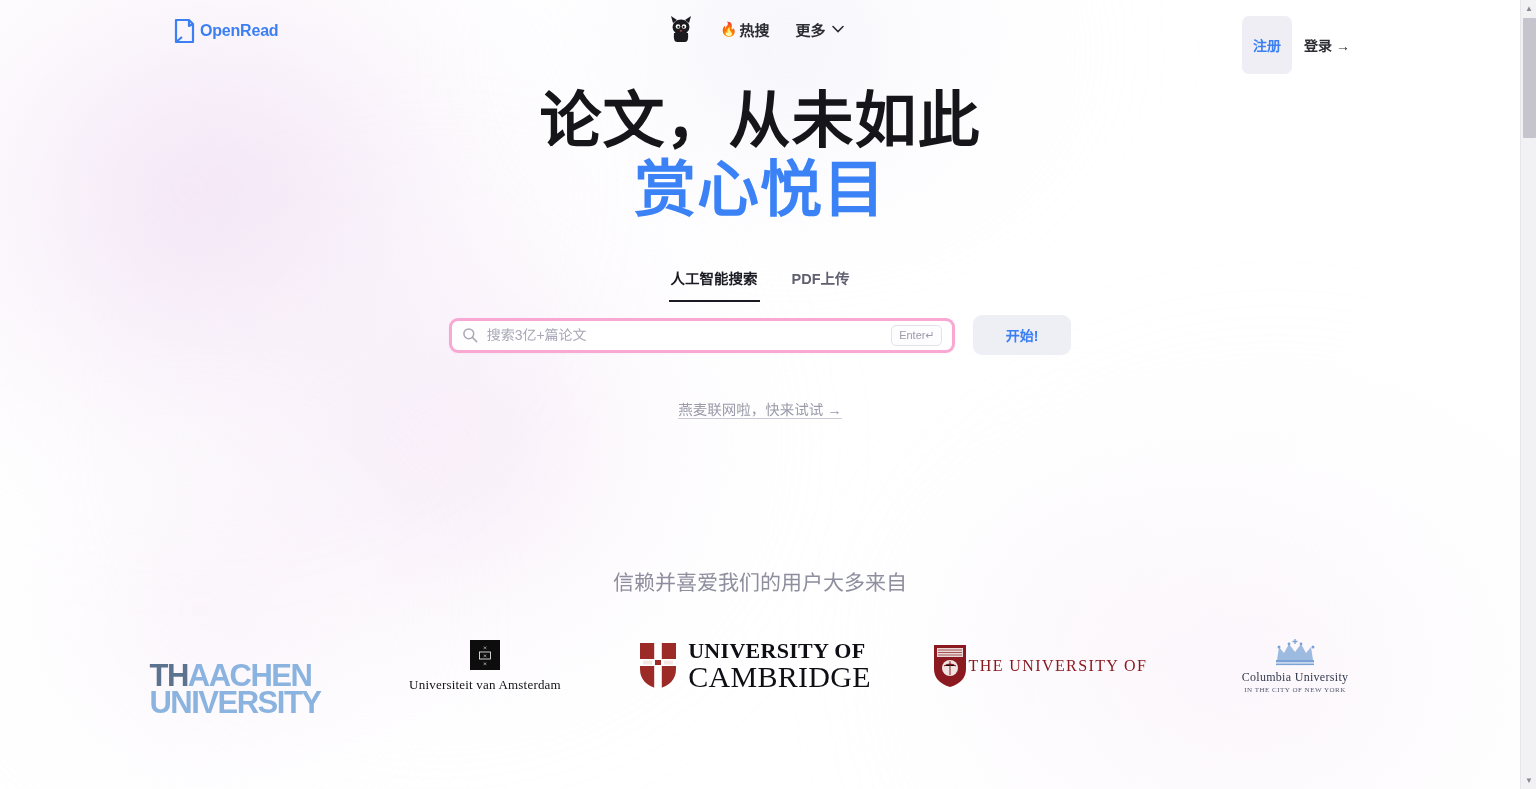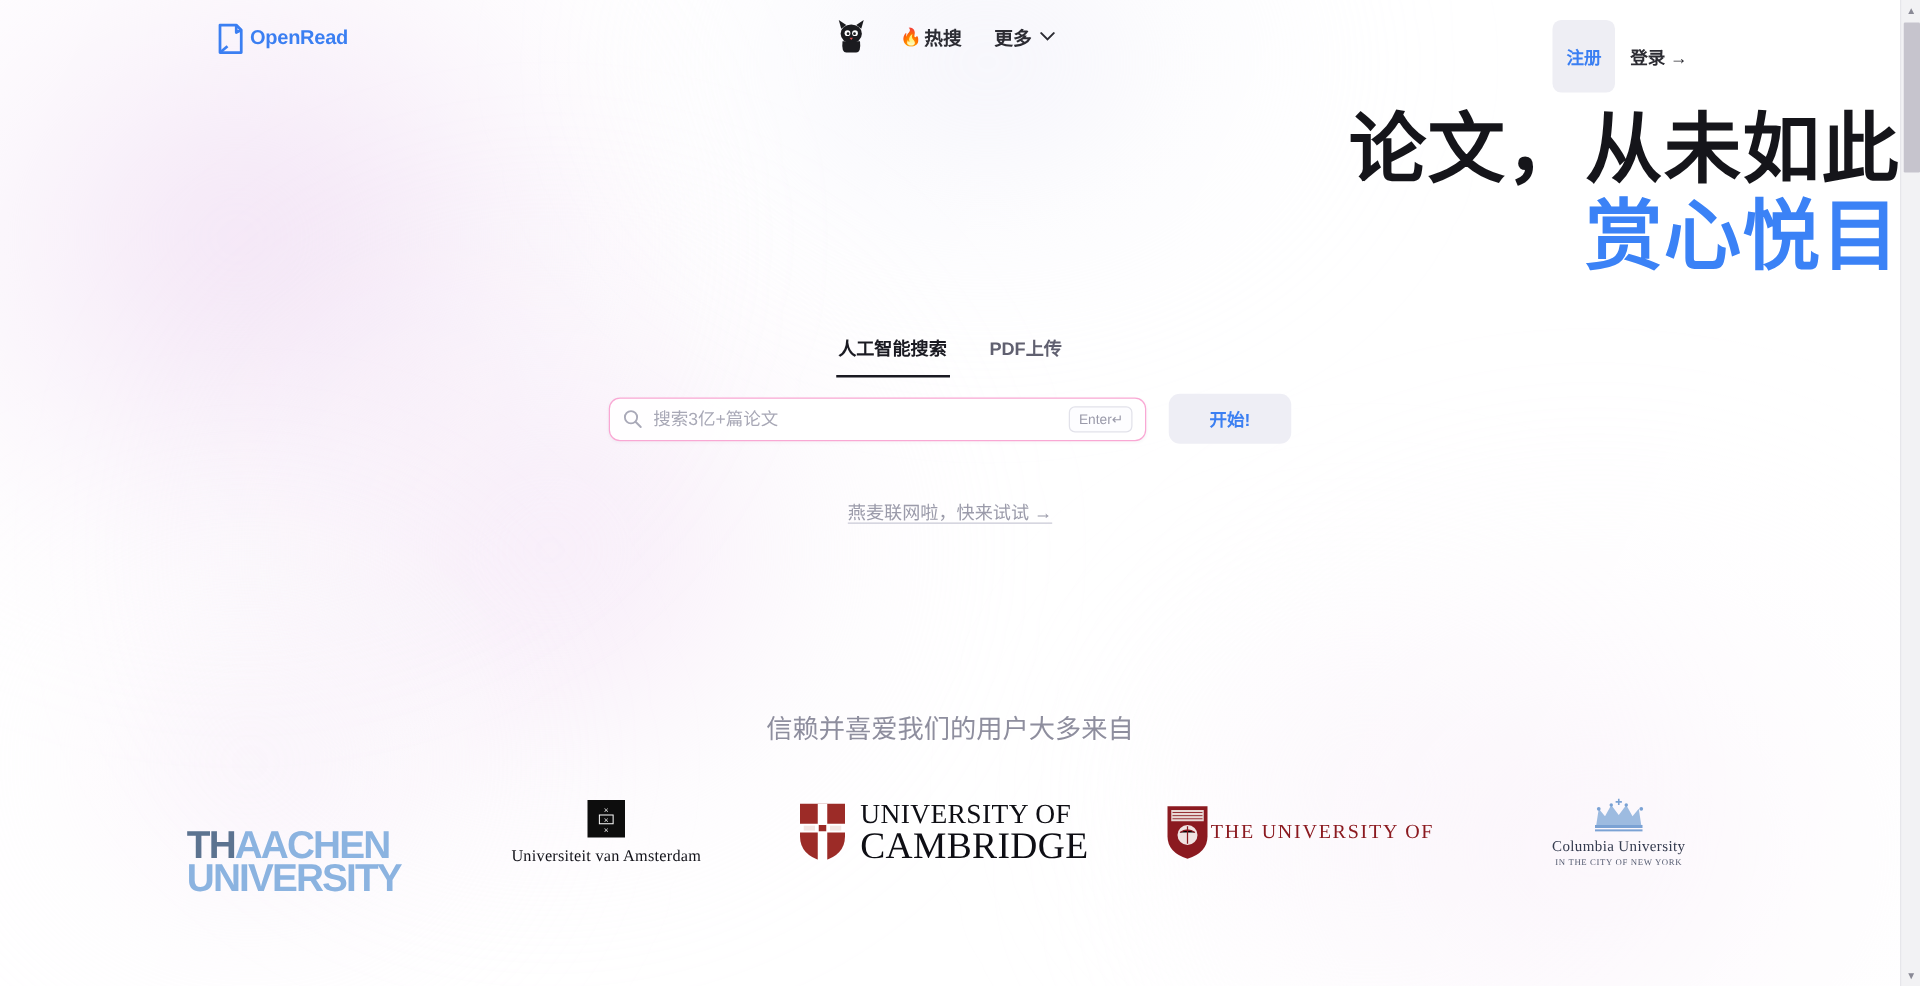--- a/index.html
+++ b/index.html
@@ -83,21 +83,21 @@
     font-family: inherit;
   }
   .btn-login {
     font-size: 14px; font-weight: bold; color: #2c2c33;
     background: transparent; border: none; cursor: pointer;
     padding: 7px 4px; white-space: nowrap;
     font-family: inherit;
   }
 
   
-  .hero { position: absolute; top: 86px; left: 0; width: 1520px; text-align: right; }
+  .hero { position: absolute; top: 86px; left: 0; width: 1520px; text-align: center; }
   .hero h1 {
     margin: 0; font-size: 62px; line-height: 1.12;
     font-weight: bold; color: #15151a; letter-spacing: 1px;
   }
   .hero h1 .accent { color: #3b82f6; display: block; }
 
   
   .tabs {
     position: absolute; top: 263px; left: 0; width: 1520px;
     display: flex; justify-content: center; gap: 30px;
@@ -110,23 +110,23 @@
   }
   .tab.active { color: #1a1a22; border-bottom-color: #1a1a22; }
 
   
   .search-row {
     position: absolute; top: 315px; left: 0; width: 1520px;
     display: flex; justify-content: center; align-items: center; gap: 18px;
   }
   .search-box {
     position: relative;
-    width: 430px; height: 35px;
+    width: 506px; height: 35px;
     background: rgba(255,255,255,0.88);
-    border: 1px solid #f9a8d4;
+    border: 3px solid #f9a8d4;
     border-radius: 9px;
     display: flex; align-items: center;
     padding: 4px 10px;
     box-shadow: 0 1px 2px rgba(80,70,110,0.04);
   }
   .search-icon { flex: 0 0 auto; margin-right: 7px; }
   .search-input {
     flex: 1 1 auto; border: none; outline: none; background: transparent;
     font-size: 14px; color: #33333c; font-family: inherit;
   }
@@ -197,21 +197,21 @@
     letter-spacing: 0.2px; white-space: nowrap;
   }
 
   
   .cam { display: flex; align-items: center; gap: 11px; }
   .cam-shield { width: 38px; height: 48px; }
   .cam-text {
     font-family: "Liberation Serif", serif; color: #0e0e14;
     line-height: 1.0; letter-spacing: 0.3px;
   }
-  .cam-text .t1 { font-size: 22px; }
+  .cam-text .t1 { font-size: 22px; font-weight: bold; }
   .cam-text .t2 { font-size: 30px; }
 
   
   .chi { display: flex; align-items: center; gap: 2px; }
   .chi-shield { width: 34px; height: 44px; }
   .chi-text { font-family: "Liberation Serif", serif; color: #8b1a20; line-height: 1.05; }
   .chi-text .t1 { font-size: 16px; letter-spacing: 1.4px; }
   .chi-text .t2 { font-size: 30px; letter-spacing: 1.2px; }
 
   

